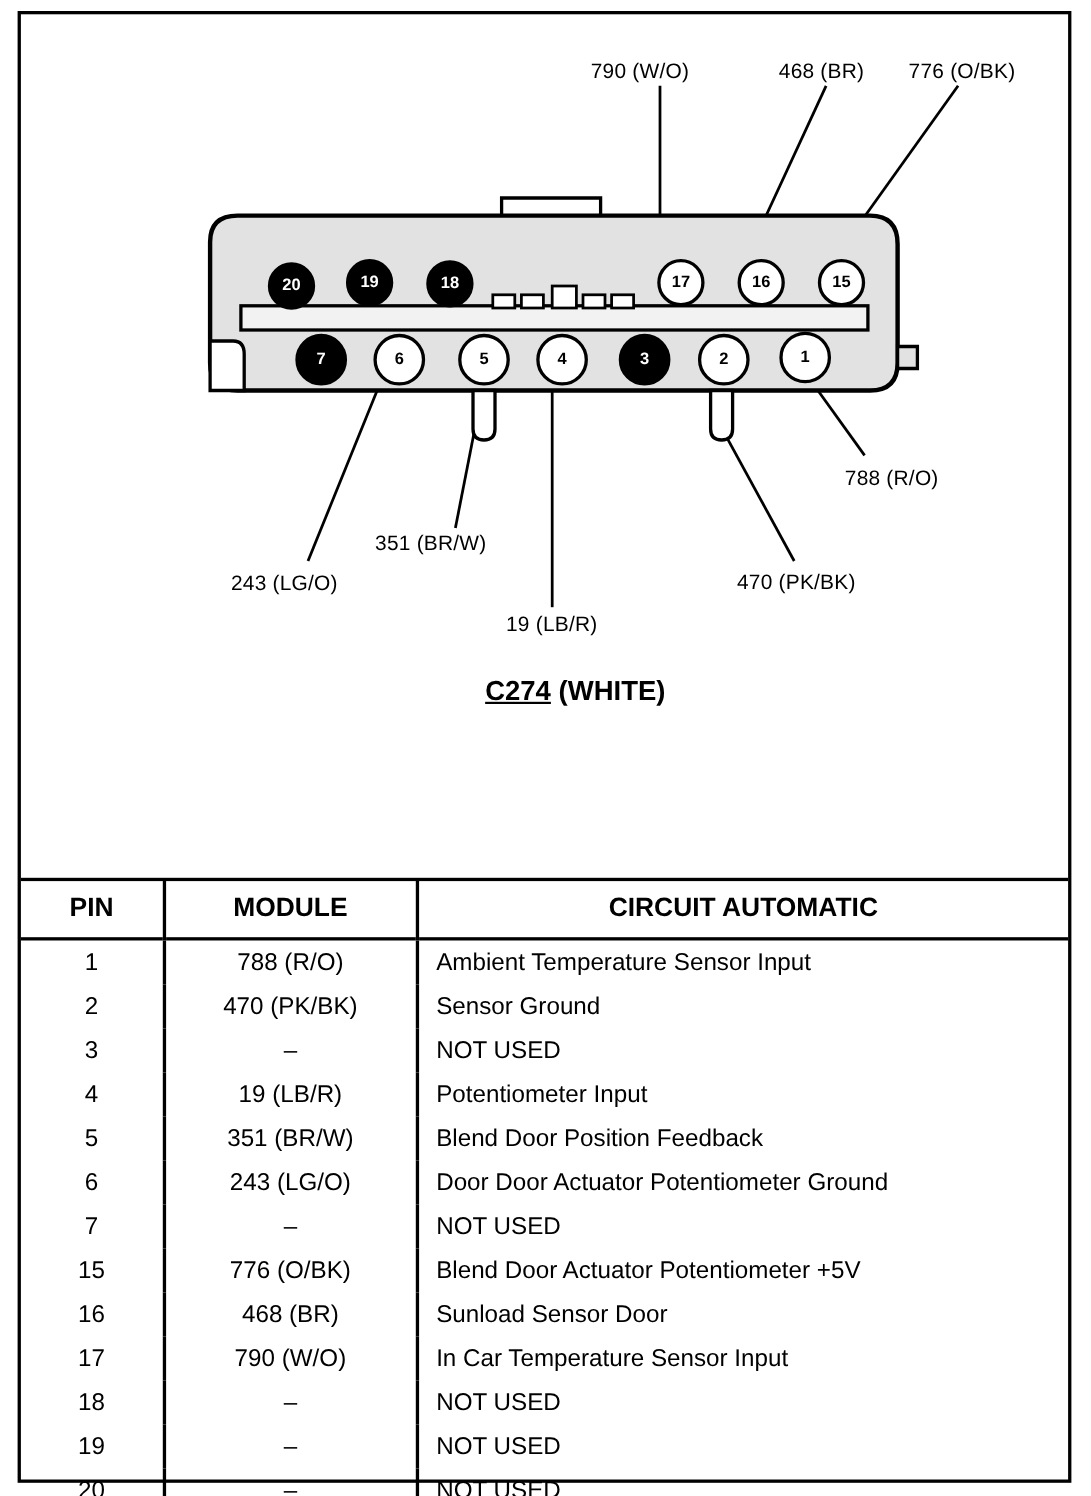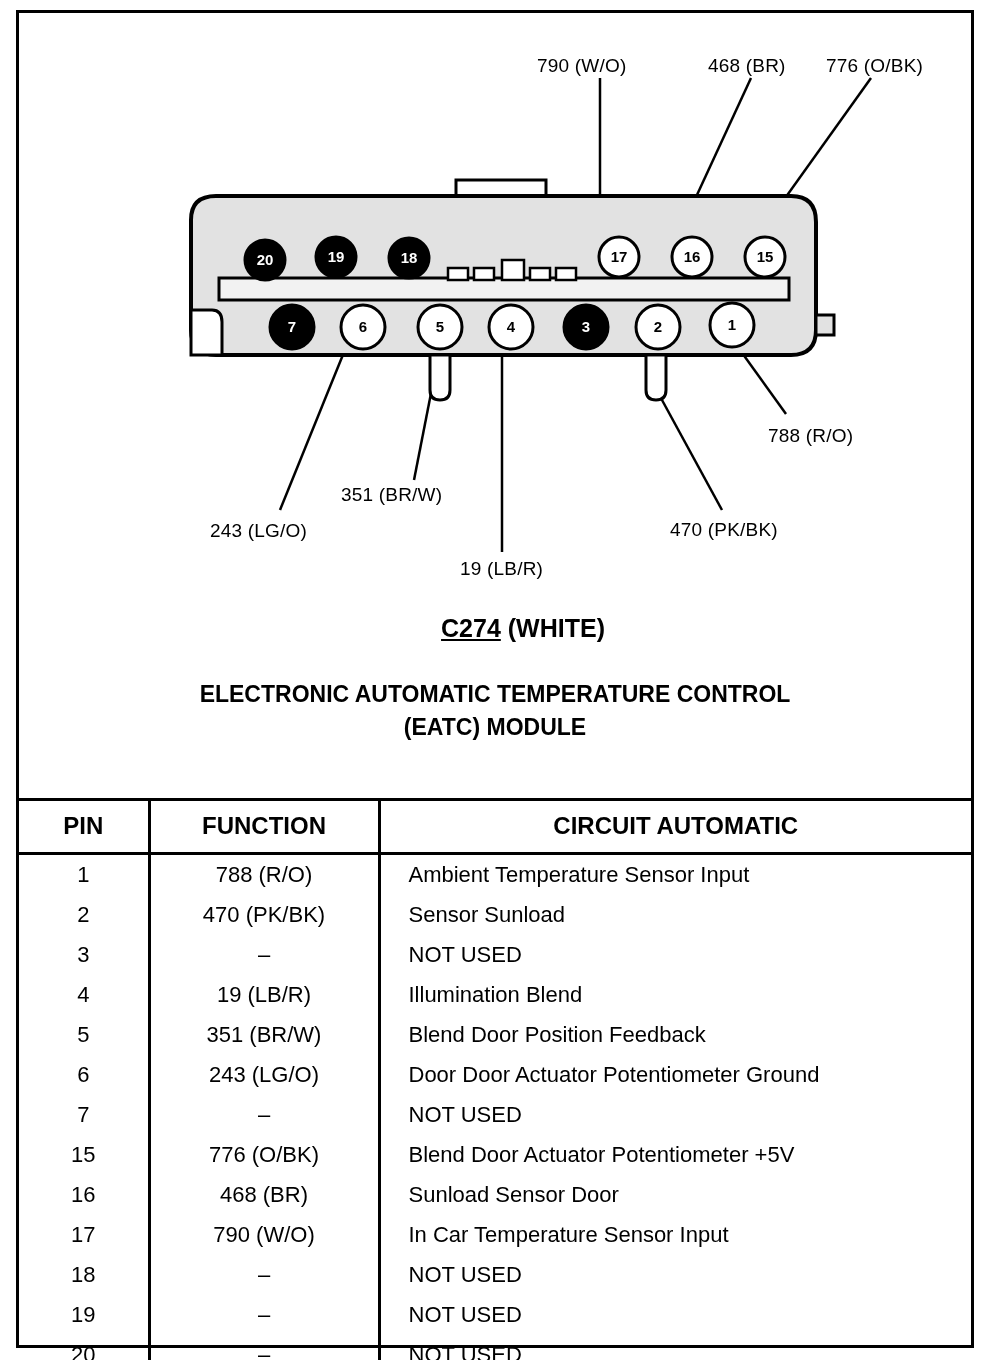--- a/index.html
+++ b/index.html
@@ -112,21 +112,21 @@
   #pintable tbody td.pin {
     text-align: center;
     border-right: 3px solid #000;
   }
   #pintable tbody td.ckt {
     text-align: center;
     border-right: 3px solid #000;
   }
   #pintable tbody td.fn {
     text-align: left;
-    padding-left: 28px;
+    padding-left: 16px;
   }
   #pintable thead th.pin  { border-right: 3px solid #000; }
   #pintable thead th.ckt  { border-right: 3px solid #000; }
   .table-topline {
     position: absolute;
     left: 19px;
     top: 798px;
     width: 952px;
     height: 3px;
     background: #000;
@@ -234,58 +234,56 @@
     <div class="lbl" style="left:810px; top:45px;">776 (O/BK)</div>
     <div class="lbl" style="left:752px; top:415px;">788 (R/O)</div>
     <div class="lbl" style="left:654px; top:509px;">470 (PK/BK)</div>
     <div class="lbl" style="left:444px; top:548px;">19 (LB/R)</div>
     <div class="lbl" style="left:325px; top:474px;">351 (BR/W)</div>
     <div class="lbl" style="left:194px; top:510px;">243 (LG/O)</div>
 
     <div class="title-main" style="top:604px;">
       <span class="ul">C274</span><span> (WHITE)</span>
     </div>
-    <div class="title-sub" style="top:668px;">ELECTRONIC AUTOMATIC TEMPERATURE CONTROL</div>
-    <div class="title-sub" style="top:701px;">(EATC) MODULE</div>
   </div>
 
   <div class="table-topline"></div>
   <table id="pintable">
     <colgroup>
       <col class="col-pin">
         <col class="col-ckt">
         <col class="col-fn">
     </colgroup>
     <thead>
       <tr>
         <th class="pin">PIN</th>
-        <th class="ckt">FUNCTION</th>
+        <th class="ckt">MODULE</th>
         <th class="fn">CIRCUIT AUTOMATIC</th>
       </tr>
     </thead>
     <tbody>
       <tr>
         <td class="pin">1</td>
         <td class="ckt">788 (R/O)</td>
         <td class="fn">Ambient Temperature Sensor Input</td>
       </tr>
       <tr>
         <td class="pin">2</td>
         <td class="ckt">470 (PK/BK)</td>
-        <td class="fn">Sensor Sunload</td>
+        <td class="fn">Sensor Ground</td>
       </tr>
       <tr>
         <td class="pin">3</td>
         <td class="ckt">–</td>
         <td class="fn">NOT USED</td>
       </tr>
       <tr>
         <td class="pin">4</td>
         <td class="ckt">19 (LB/R)</td>
-        <td class="fn">Illumination Blend</td>
+        <td class="fn">Potentiometer Input</td>
       </tr>
       <tr>
         <td class="pin">5</td>
         <td class="ckt">351 (BR/W)</td>
         <td class="fn">Blend Door Position Feedback</td>
       </tr>
       <tr>
         <td class="pin">6</td>
         <td class="ckt">243 (LG/O)</td>
         <td class="fn">Door Door Actuator Potentiometer Ground</td>

